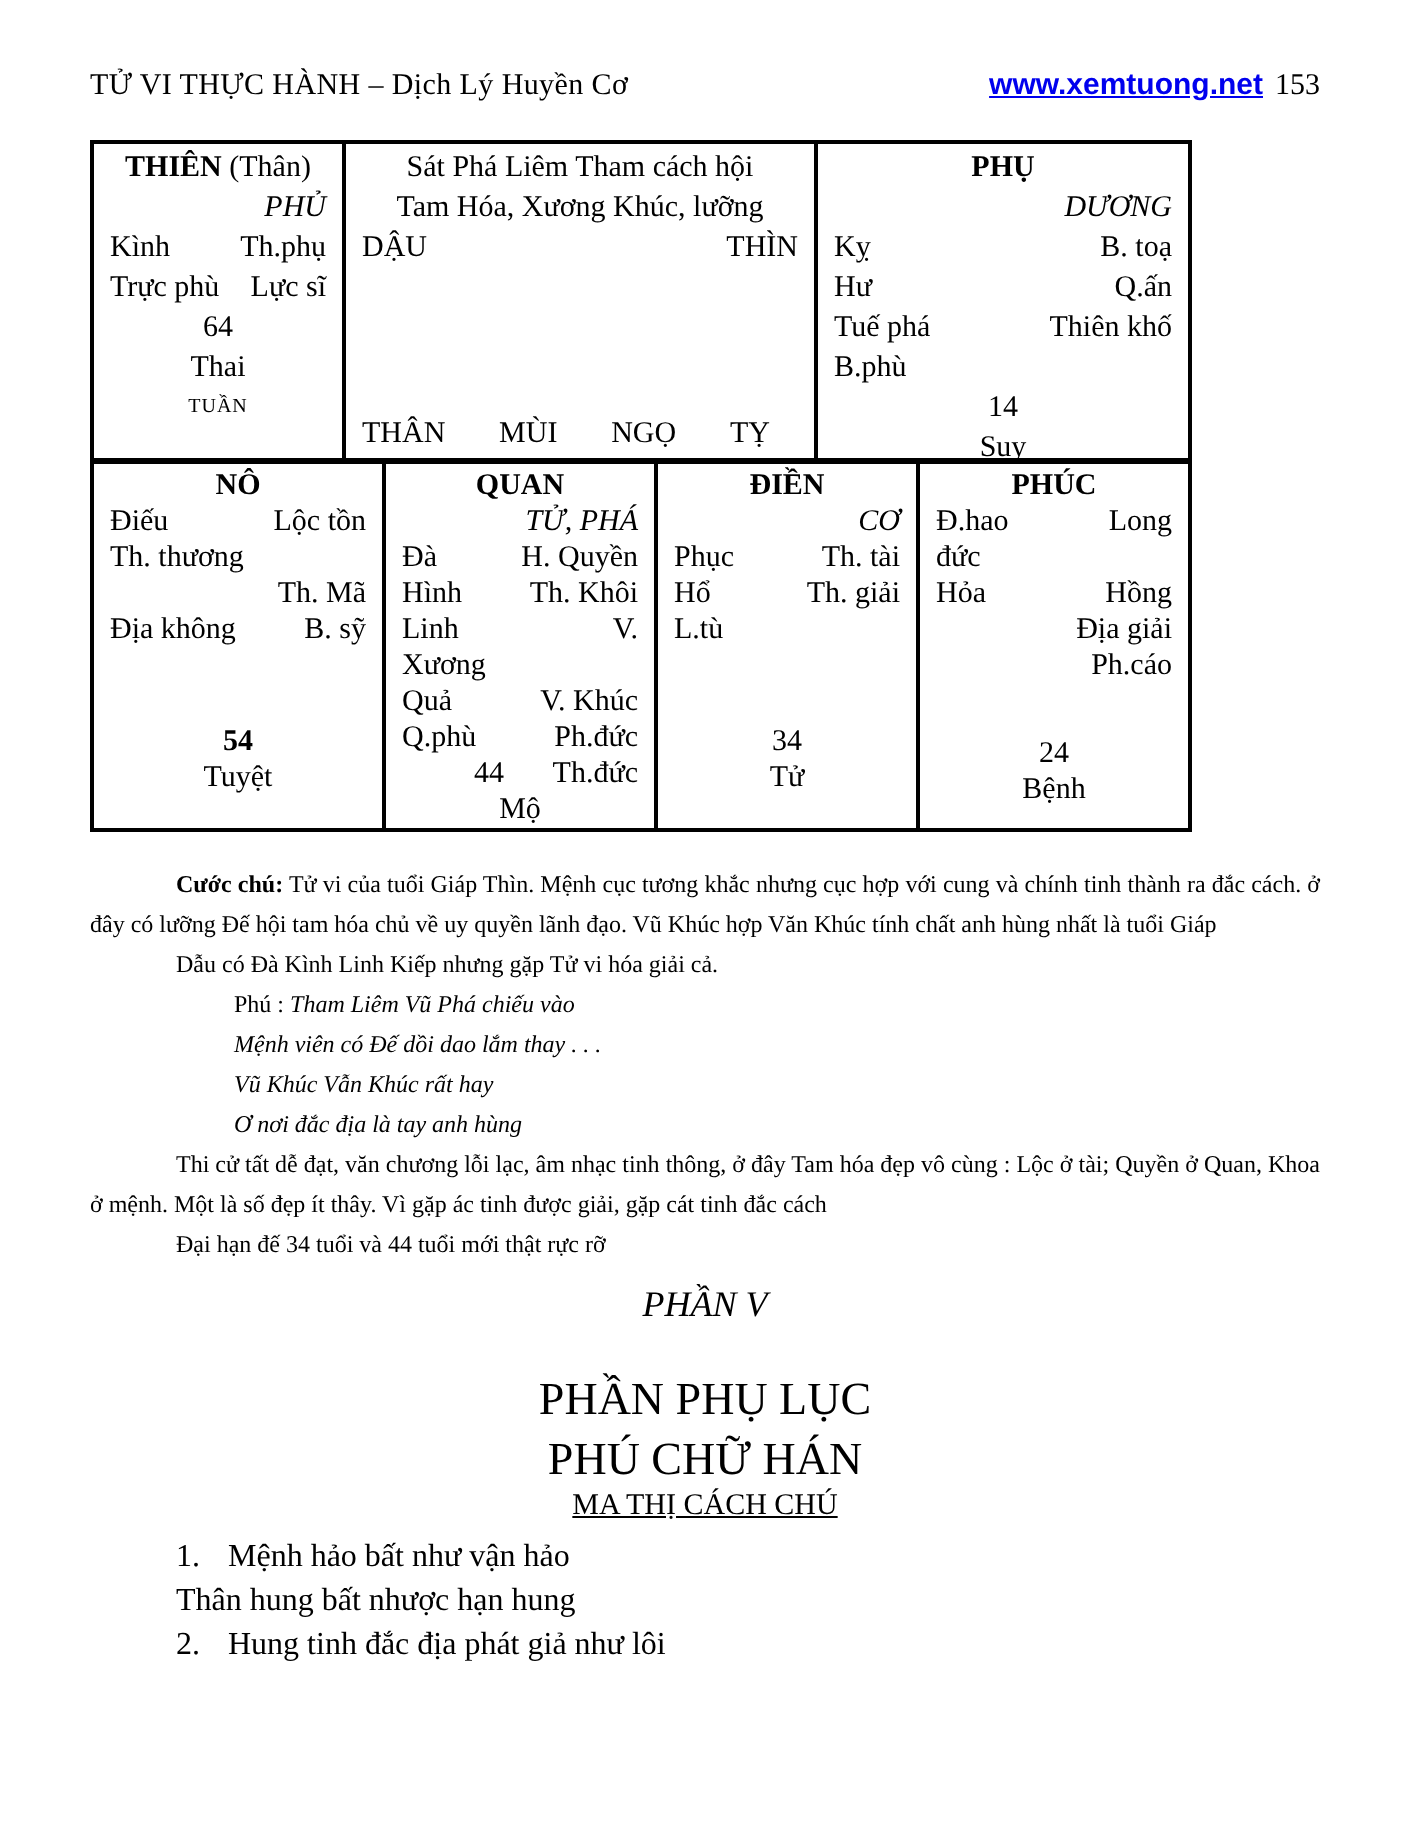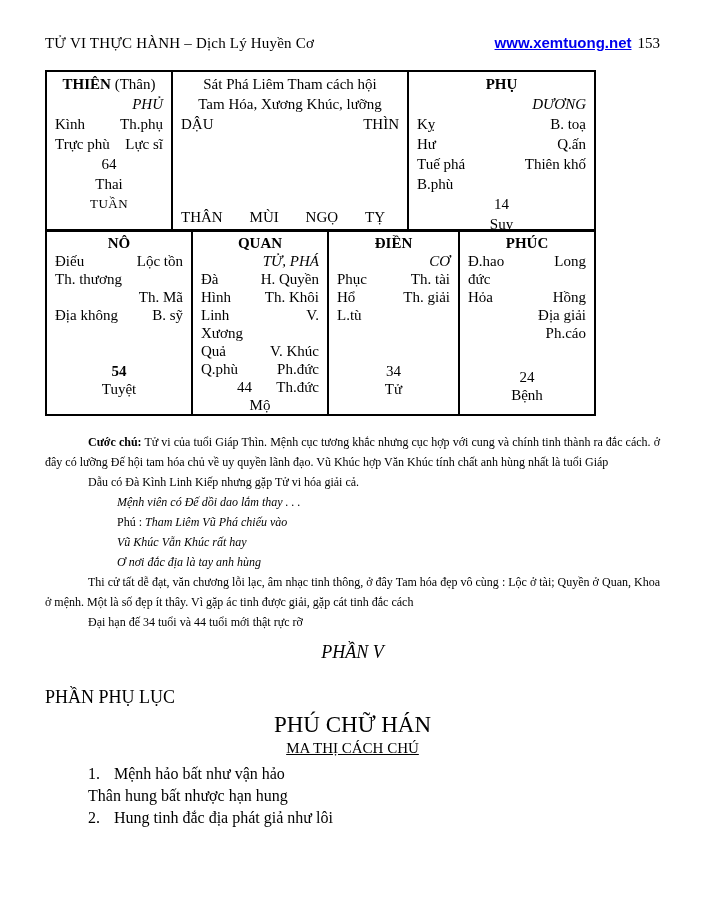--- a/index.html
+++ b/index.html
@@ -51,37 +51,37 @@
   .cell-title { text-align: center; font-weight: bold; }
   .cell-title .normal { font-weight: normal; }
   .cell-sub { text-align: right; font-style: italic; }
   .pair { display: flex; justify-content: space-between; }
   .pair .l, .pair .r { white-space: nowrap; }
   .pair-indent .l { padding-left: 36px; }
   .bottom-group { margin-top: auto; text-align: center; }
   .pad-b-24 { padding-bottom: 24px; }
   .pad-b-14 { padding-bottom: 14px; }
   .pad-b-8  { padding-bottom: 8px; }
-  .small-caps { font-size: 13px; letter-spacing: 0.5px; }
+  .small-caps { font-size: 10px; letter-spacing: 0.5px; }
   .bold { font-weight: bold; }
   .center-cell-top { text-align: center; }
   .branch-row { display: flex; justify-content: space-between; }
   .branch-bottom { margin-top: auto; display: flex; justify-content: space-between; padding-right: 14px; }
 
   
   .notes { margin-top: 16px; font-size: 12px; line-height: 20px; }
   .para { text-indent: 43px; text-align: justify; margin: 0; }
   .para-simple { text-indent: 43px; margin: 0; }
   .verse-block { margin: 0 0 0 72px; }
   .verse-line { margin: 0; font-style: italic; }
   .verse-label { font-style: normal; }
 
   
   .section-part { margin-top: 10px; text-align: center; font-style: italic; font-size: 18px; }
-  .section-title1 { margin-top: 24px; font-size: 18px; }
+  .section-title1 { margin-top: 24px; text-align: center; font-size: 23px; }
   .section-title2 { margin-top: 4px; text-align: center; font-size: 23px; }
   .section-sub { margin-top: 2px; text-align: center; font-size: 15px; text-decoration: underline; }
 
   
   .han-list { margin-top: 6px; font-size: 16px; line-height: 22px; margin-left: 43px; }
   .han-line { display: flex; }
   .han-num { width: 26px; flex: 0 0 26px; }
   .han-cont { margin-left: 0; }
 </style>
 </head>
@@ -269,22 +269,22 @@
           <div>Bệnh</div>
         </div>
       </div>
     </div>
   </div>
 
   <div class="notes">
     <p class="para"><b>Cước chú:</b><span> Tử vi của tuổi Giáp Thìn. Mệnh cục tương khắc nhưng cục hợp với cung và chính tinh thành ra đắc cách. ở đây có lưỡng Đế  hội tam hóa chủ về uy quyền lãnh đạo. Vũ Khúc hợp Văn Khúc tính chất anh hùng nhất là tuổi Giáp</span></p>
     <p class="para-simple">Dẫu có Đà Kình Linh Kiếp nhưng gặp Tử vi hóa giải cả.</p>
     <div class="verse-block">
+      <p class="verse-line"><span class="verse-label">Phú : </span><span>Tham Liêm Vũ Phá chiếu vào</span></p>
       <p class="verse-line">Mệnh viên có Đế dồi dao lắm thay . . .</p>
-      <p class="verse-line"><span class="verse-label">Phú : </span><span>Tham Liêm Vũ Phá chiếu vào</span></p>
       <p class="verse-line">Vũ Khúc Vẫn Khúc rất hay</p>
       <p class="verse-line">Ơ nơi đắc địa là tay anh hùng</p>
     </div>
     <p class="para">Thi cử tất dễ đạt, văn chương lỗi lạc, âm nhạc tinh thông, ở đây Tam hóa đẹp vô cùng : Lộc ở tài; Quyền ở Quan, Khoa ở mệnh. Một là số đẹp ít thây. Vì gặp ác tinh được giải, gặp cát tinh đắc cách</p>
     <p class="para-simple">Đại hạn đế 34 tuổi và 44 tuổi mới thật rực rỡ</p>
   </div>
 
   <div class="section-part">PHẦN V</div>
   <div class="section-title1">PHẦN PHỤ LỤC</div>
   <div class="section-title2">PHÚ CHỮ HÁN</div>

